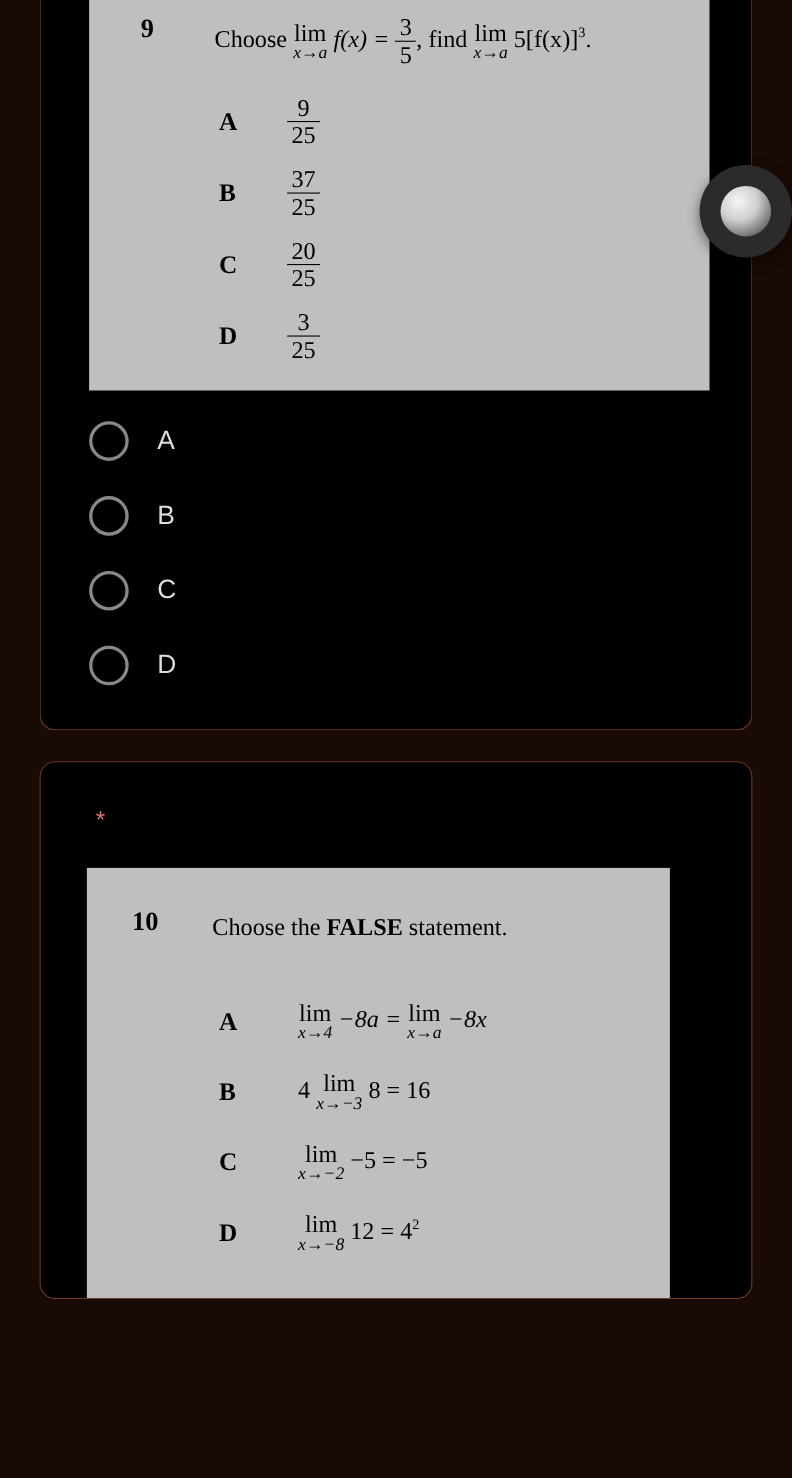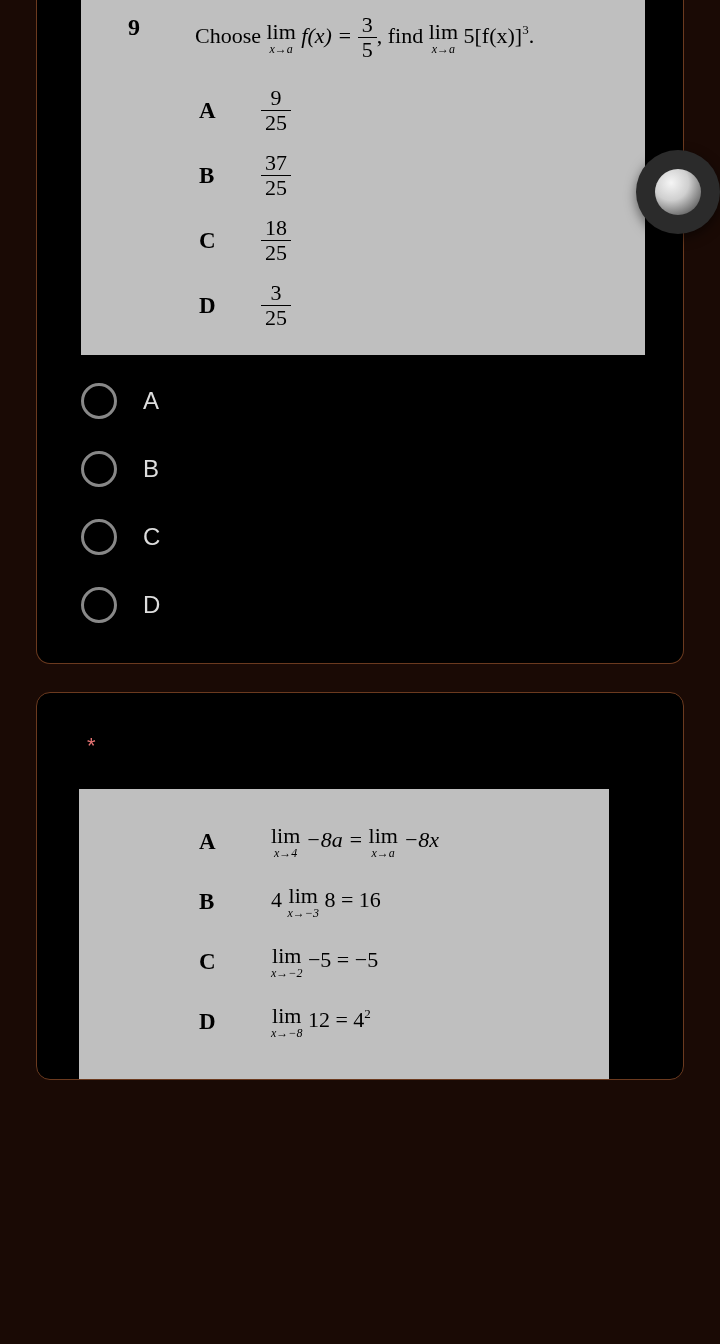--- a/index.html
+++ b/index.html
@@ -57,21 +57,21 @@
       display: flex; align-items: center; justify-content: center;
       box-shadow: 0 4px 12px rgba(0,0,0,0.5);
       z-index: 50;
     }
     .fab .inner {
       width: 46px; height: 46px; border-radius: 50%;
       background: radial-gradient(circle at 35% 30%, #f5f5f5, #cfcfcf 40%, #666 80%, #333 100%);
     }
     .lim { display: inline-block; text-align: center; line-height: 1; vertical-align: middle; }
     .lim .top { display: block; font-size: 22px; text-align: center; }
-    .lim .bot { display: block; font-size: 12px; text-align: center; }
+    .lim .bot { display: block; font-size: 16px; text-align: center; }
     i { font-style: italic; font-family: 'Times New Roman', serif; }
   </style>
 </head>
 <body>
 
 <div class="fab">
   <div class="inner"></div>
 </div>
 
 <div class="card card1">
@@ -90,21 +90,21 @@
     <div class="optrow">
       <div class="letter">A</div>
       <div class="expr"><span class="frac"><span class="n">9</span><span class="d">25</span></span></div>
     </div>
     <div class="optrow">
       <div class="letter">B</div>
       <div class="expr"><span class="frac"><span class="n">37</span><span class="d">25</span></span></div>
     </div>
     <div class="optrow">
       <div class="letter">C</div>
-      <div class="expr"><span class="frac"><span class="n">18</span><span class="d">25</span></span></div>
+      <div class="expr"><span class="frac"><span class="n">20</span><span class="d">25</span></span></div>
     </div>
     <div class="optrow" style="margin-bottom:0;">
       <div class="letter">D</div>
       <div class="expr"><span class="frac"><span class="n">3</span><span class="d">25</span></span></div>
     </div>
   </div>
 
   <div class="choices">
     <div class="choice">
       <div class="radio"></div>
@@ -121,20 +121,26 @@
     <div class="choice" style="margin-bottom:0;">
       <div class="radio"></div>
       <span>D</span>
     </div>
   </div>
 </div>
 
 <div class="card card2">
   <div class="req">*</div>
   <div class="qimg qimg2">
+    <div class="qrow" style="margin-bottom:50px;">
+      <div class="qnum">10</div>
+      <div class="qtext">
+        <span>Choose the </span><b>FALSE</b><span> statement.</span>
+      </div>
+    </div>
     <div class="optrow">
       <div class="letter">A</div>
       <div class="expr">
         <span class="lim"><span class="top">lim</span><span class="bot"><i>x→4</i></span></span><i> −8a = </i><span class="lim"><span class="top">lim</span><span class="bot"><i>x→a</i></span></span><i> −8x</i>
       </div>
     </div>
     <div class="optrow">
       <div class="letter">B</div>
       <div class="expr">
         <span>4 </span><span class="lim"><span class="top">lim</span><span class="bot"><i>x→−3</i></span></span><span> 8 = 16</span>

